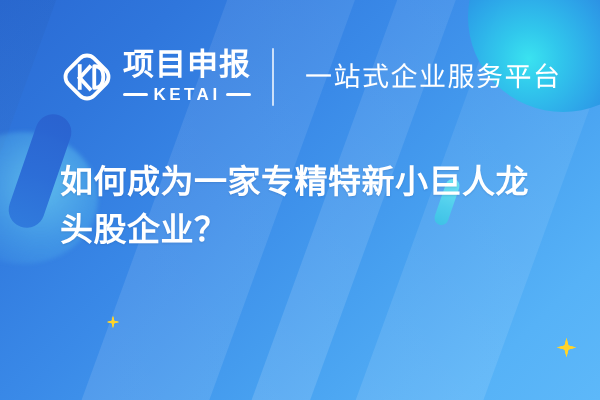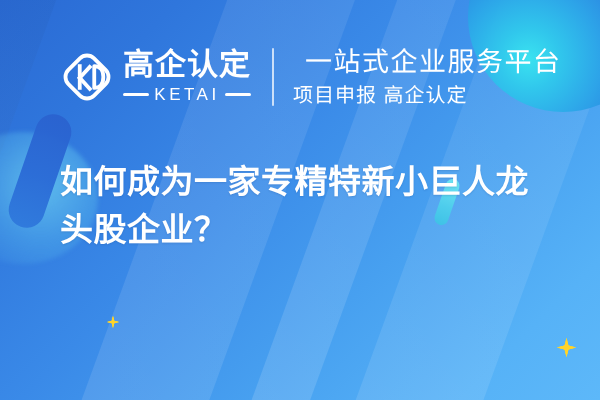--- a/index.html
+++ b/index.html
@@ -191,21 +191,21 @@
   .wm-rule {
     flex: 1 1 auto;
     height: 3px;
     background: #ffffff;
     border-radius: 2px;
     min-width: 12px;
   }
   .wordmark-en {
     color: #ffffff;
     font-size: 17px;
-    font-weight: 400;
+    font-weight: 700;
     letter-spacing: 3.5px;
     white-space: nowrap;
   }
   .divider {
     width: 2px;
     height: 58px;
     background: rgba(255,255,255,0.72);
     margin-left: 21px;
     margin-right: 19px;
     border-radius: 1px;
@@ -276,32 +276,31 @@
       </g>
       <g fill="none" stroke="#ffffff" stroke-width="4.2" stroke-linecap="square">
         <path d="M24 20 L24 44"></path>
         <path d="M24 33 L35 21"></path>
         <path d="M24 33 L35 45"></path>
       </g>
       <path d="M40 20 L40 44 C48 44 50 38 50 32 C50 26 48 20 40 20 Z" fill="none" stroke="#ffffff" stroke-width="4.2" stroke-linejoin="round"></path>
     </svg>
 
     <div class="wordmark">
-      <div class="wordmark-cn">高企认定</div>
+      <div class="wordmark-cn">项目申报</div>
       <div class="wordmark-en-row">
         <span class="wm-rule"></span>
         <span class="wordmark-en">KETAI</span>
         <span class="wm-rule"></span>
       </div>
     </div>
 
     <div class="divider"></div>
 
     <div class="slogan">
       <div class="slogan-main">一站式企业服务平台</div>
-      <div class="slogan-sub">项目申报 高企认定</div>
     </div>
 
   </div>
 
   <div class="headline">如何成为一家专精特新小巨人龙头股企业？</div>
 
 </div>
 
 </body></html>

